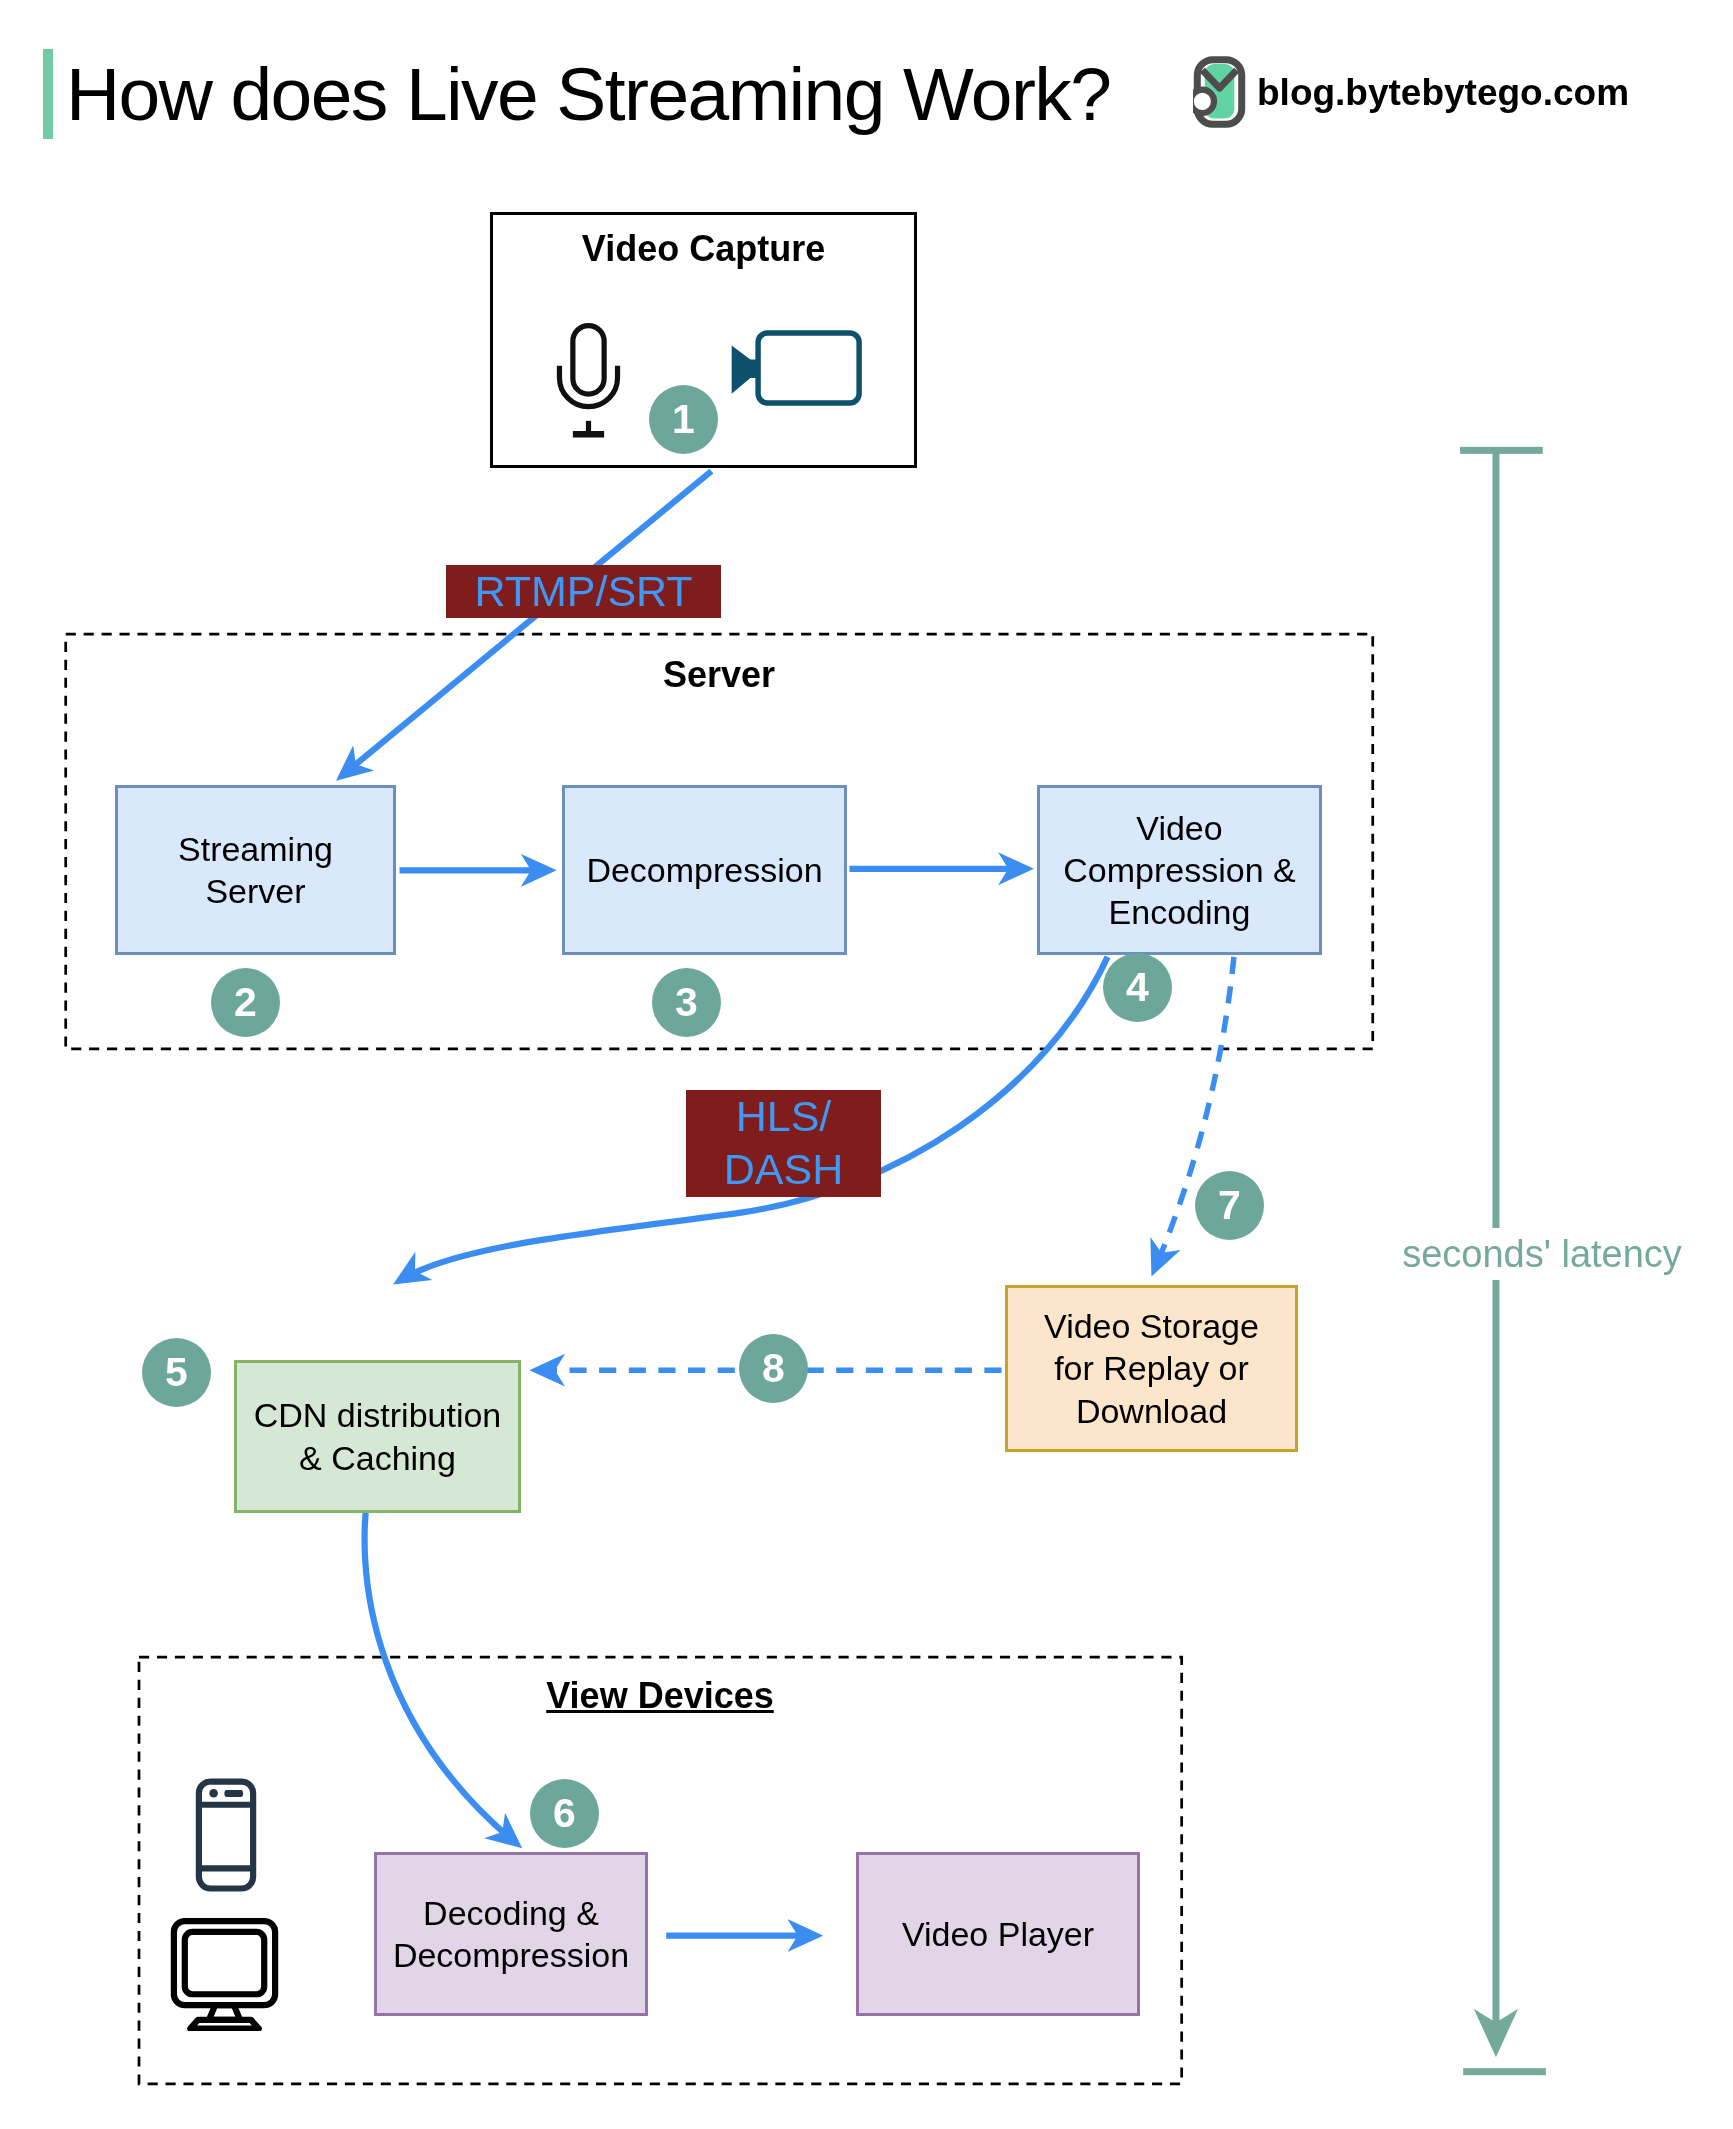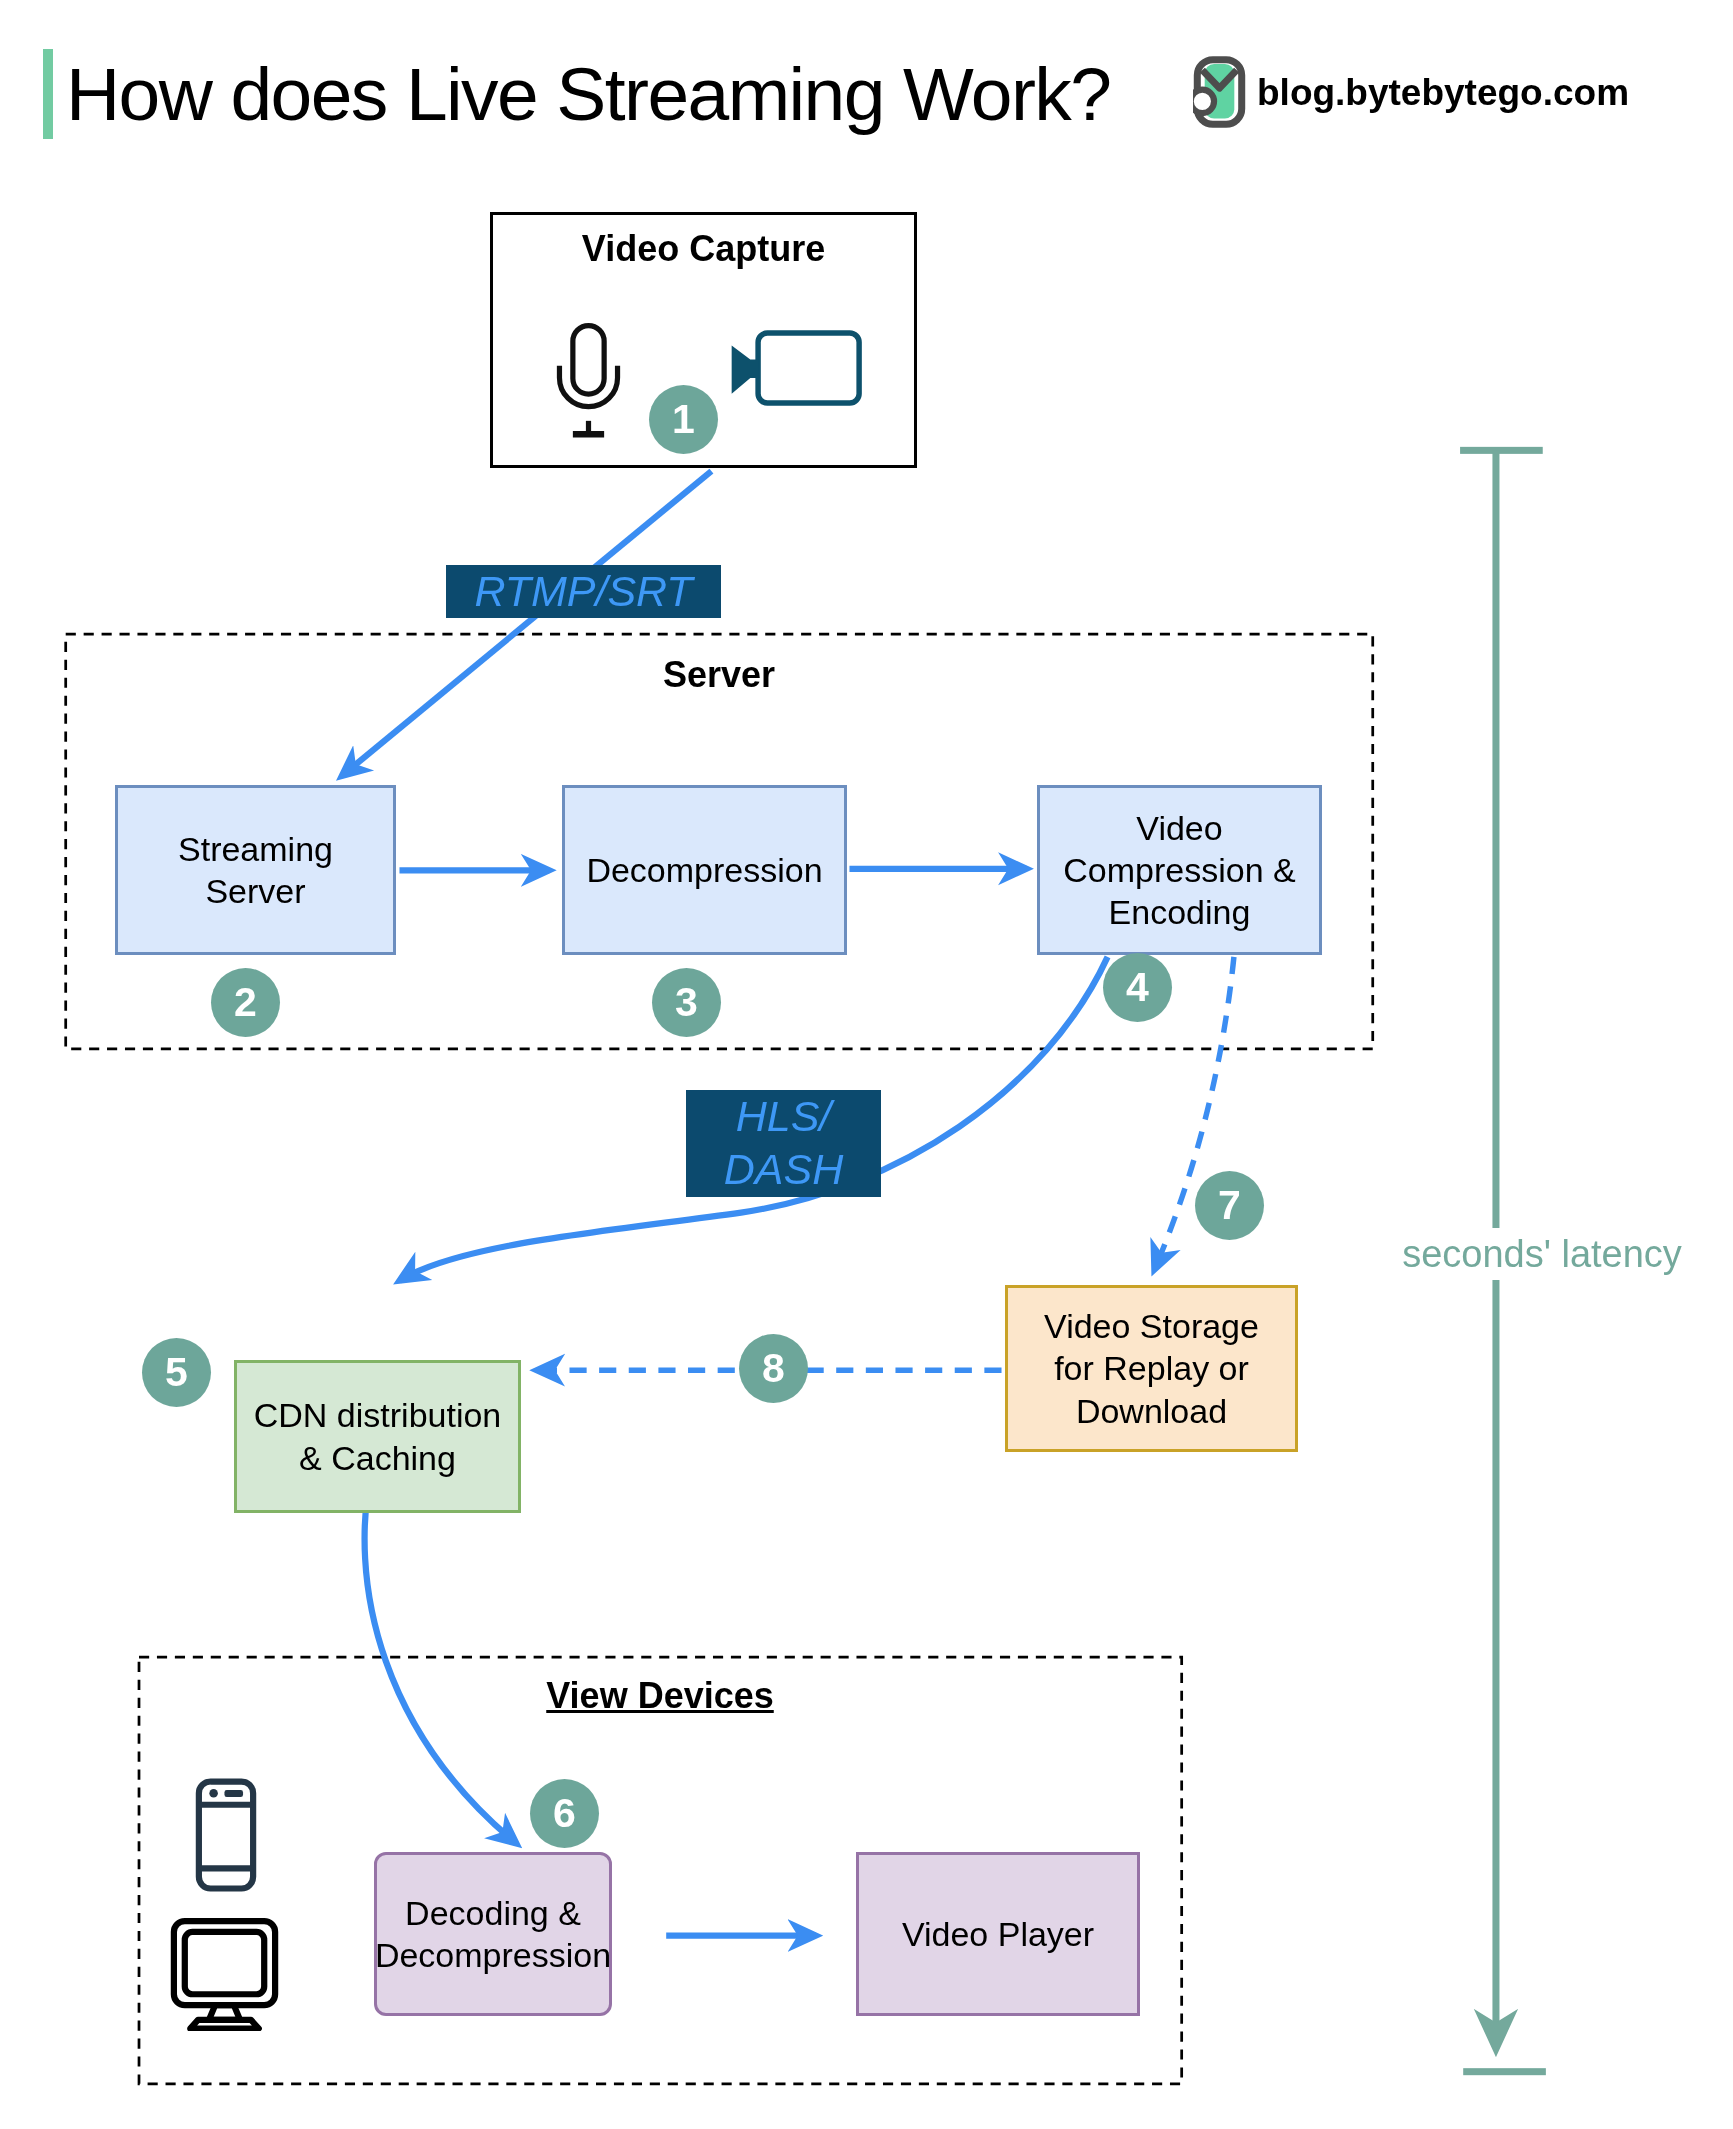--- a/index.html
+++ b/index.html
@@ -29,22 +29,22 @@
   .green-box{background:var(--box-green-fill);border:3.1px solid var(--box-green-stroke);}
   .orange-box{background:var(--box-orange-fill);border:3.1px solid var(--box-orange-stroke);}
   .purple-box{background:var(--box-purple-fill);border:3.1px solid var(--box-purple-stroke);}
 
   .group-label{text-align:center;font-size:36px;font-weight:700;}
 
   .step{width:69px;height:69px;border-radius:50%;background:var(--step-teal);
         color:#fff;font-size:41px;font-weight:700;display:flex;align-items:center;
         justify-content:center;}
 
-  .edge-label{color:var(--label-blue);font-size:43px;text-align:center;background:#0c4a6e;
-              line-height:1.24;white-space:pre-line;font-style:italic;}
+  .edge-label{color:var(--label-blue);font-size:43px;text-align:center;background:#7f1d1d;
+              line-height:1.24;white-space:pre-line;}
   .latency-label{color:var(--latency-teal);font-size:38px;text-align:center;background:#fff;
                  padding:4.7px 0;white-space:nowrap;}
 </style>
 </head>
 <body>
 
 <svg id="edge-layer" viewBox="0 0 2223 2730" xmlns="http://www.w3.org/2000/svg">
   <defs>
     <marker id="ab" viewBox="0 0 12 12" markerWidth="46" markerHeight="46" markerUnits="userSpaceOnUse" refX="9.5" refY="6" orient="auto">
       <path class="mk-blue" d="M0,0.5 L12,6 L0,11.5 L3.4,6 Z"></path>
@@ -139,21 +139,21 @@
 
 <svg class="abs" style="left:170px;top:1917px" width="109" height="114" viewBox="0 0 140 146">
   <g fill="none" stroke="#000" stroke-width="8" stroke-linejoin="round">
     <rect x="5" y="5" width="130" height="108" rx="14"></rect>
     <rect x="19" y="19" width="102" height="80" rx="10"></rect>
     <polygon points="58,113 82,113 90,132 50,132"></polygon>
     <polygon points="36,132 104,132 114,143 26,143"></polygon>
   </g>
 </svg>
 
-<div class="abs node purple-box" style="left:374px;top:1852px;width:238px;height:164px;border-radius:12px;">Decoding &amp;
+<div class="abs node purple-box" style="left:374px;top:1852px;width:274px;height:164px;">Decoding &amp;
 Decompression</div>
 <div class="abs node purple-box" style="left:832px;top:1852px;width:284px;height:164px;margin-left:24px;">Video Player</div>
 
 <div class="abs step" style="left:649px;top:385px;">1</div>
 <div class="abs step" style="left:211px;top:968px;">2</div>
 <div class="abs step" style="left:652px;top:968px;">3</div>
 <div class="abs step" style="left:1103px;top:953px;">4</div>
 <div class="abs step" style="left:142px;top:1338px;">5</div>
 <div class="abs step" style="left:530px;top:1779px;">6</div>
 <div class="abs step" style="left:1195px;top:1171px;">7</div>

